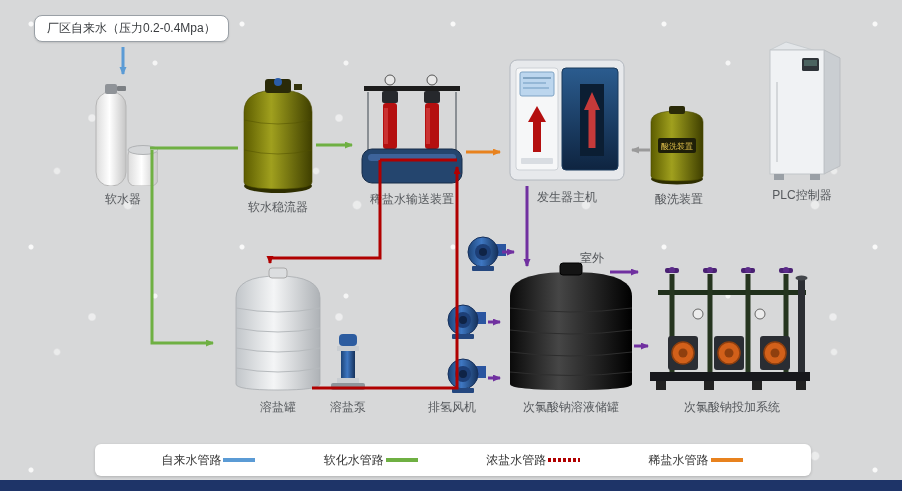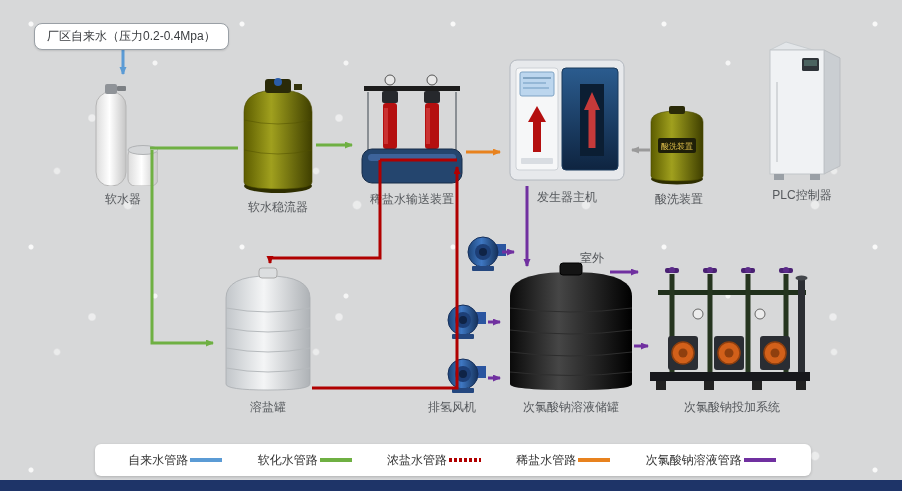--- a/index.html
+++ b/index.html
@@ -18,21 +18,20 @@
   }
   .equip{position:absolute;display:flex;flex-direction:column;align-items:center;z-index:1;}
   .equip svg{display:block;}
   .lbl{margin-top:5px;font-size:12px;color:#55585c;white-space:nowrap;text-align:center;}
   .float-label{position:absolute;font-size:12px;color:#55585c;white-space:nowrap;text-align:left;z-index:4;}
   .callout{
     position:absolute;left:34px;top:15px;z-index:7;
     background:#fff;border:1px solid #9aa0a6;border-radius:8px;
     padding:4px 12px;font-size:12px;color:#3a3d40;box-shadow:0 1px 2px rgba(0,0,0,.12);
     white-space:nowrap;
-    margin-top:8px;
   }
   .pipes{position:absolute;left:0;top:0;z-index:5;pointer-events:none;}
   .pipes line,.pipes polyline{stroke-width:3;fill:none;}
   .legend{
     position:absolute;left:95px;top:444px;width:716px;height:32px;z-index:6;
     background:#fff;border-radius:6px;display:flex;align-items:center;
     justify-content:space-evenly;box-shadow:0 1px 3px rgba(0,0,0,.18);
   }
   .legend-item{display:flex;align-items:center;gap:0;font-size:12px;color:#333;}
   .bottombar{position:absolute;left:0;bottom:0;width:100%;height:11px;background:#1e3468;z-index:8;}
@@ -157,32 +156,42 @@
       <rect x="42" y="22" width="17" height="13" rx="1.5" fill="#2e3338"></rect>
       <rect x="44" y="24" width="13" height="6" fill="#4b6360"></rect>
       <line x1="17" y1="46" x2="17" y2="126" stroke="#d4d7da" stroke-width="2"></line>
       <rect x="14" y="138" width="10" height="6" fill="#9aa0a6"></rect>
       <rect x="50" y="138" width="10" height="6" fill="#9aa0a6"></rect>
     </svg>
     <div class="lbl">PLC控制器</div>
   </div>
 
 
-  <div class="equip" style="left:222px;top:266px;width:92px">
+  <div class="equip" style="left:232px;top:266px;width:92px">
     <svg width="92" height="128">
       <path d="M4 32 Q4 10 46 10 Q88 10 88 32 L88 118 Q88 124 46 124 Q4 124 4 118 Z" fill="url(#gTank)" stroke="#a8acb0" stroke-width="0.8"></path>
       <rect x="37" y="2" width="18" height="10" rx="3" fill="#dcdee0" stroke="#aaa"></rect>
       <path d="M4 42 Q46 50 88 42" fill="none" stroke="#b6babd"></path>
       <path d="M4 62 Q46 70 88 62" fill="none" stroke="#b6babd"></path>
       <path d="M4 82 Q46 90 88 82" fill="none" stroke="#b6babd"></path>
       <path d="M4 102 Q46 110 88 102" fill="none" stroke="#b6babd"></path>
     </svg>
     <div class="lbl">溶盐罐</div>
   </div>
 
+  <div class="equip" style="left:326px;top:330px;width:44px">
+    <svg width="44" height="64">
+      <rect x="13" y="4" width="18" height="12" rx="4" fill="#2c5ca0"></rect>
+      <rect x="11" y="16" width="22" height="5" fill="#c9cdd1"></rect>
+      <rect x="15" y="21" width="14" height="27" fill="url(#gBlue)"></rect>
+      <rect x="11" y="48" width="22" height="5" fill="#c9cdd1"></rect>
+      <rect x="5" y="53" width="34" height="7" rx="2" fill="#8f959b"></rect>
+    </svg>
+    <div class="lbl">溶盐泵</div>
+  </div>
 
   <div class="equip" style="left:464px;top:234px;width:44px">
     <svg width="44" height="38">
       <rect x="30" y="10" width="12" height="12" fill="#2a55a0"></rect>
       <circle cx="19" cy="18" r="15" fill="url(#gBlue)" stroke="#16305c"></circle>
       <circle cx="19" cy="18" r="8" fill="#1d3f77"></circle>
       <circle cx="19" cy="18" r="4" fill="#0f2346"></circle>
       <rect x="8" y="32" width="22" height="5" rx="1" fill="#24477f"></rect>
     </svg>
   </div>
@@ -313,22 +322,16 @@
       <svg width="36" height="8">
           <line x1="2" y1="4" x2="34" y2="4" stroke-width="4" stroke-dasharray="3 2" stroke="#b00000"></line>
         </svg>
     </div>
     <div class="legend-item">
       <span>稀盐水管路</span>
       <svg width="36" height="8">
           <line x1="2" y1="4" x2="34" y2="4" stroke-width="4" stroke="#e8821e"></line>
         </svg>
     </div>
-    <div class="legend-item">
-      <span>次氯酸钠溶液管路</span>
-      <svg width="36" height="8">
-          <line x1="2" y1="4" x2="34" y2="4" stroke-width="4" stroke="#7030a0"></line>
-        </svg>
-    </div>
   </div>
 
   <div class="bottombar"></div>
 </div>
 
 </body></html>

